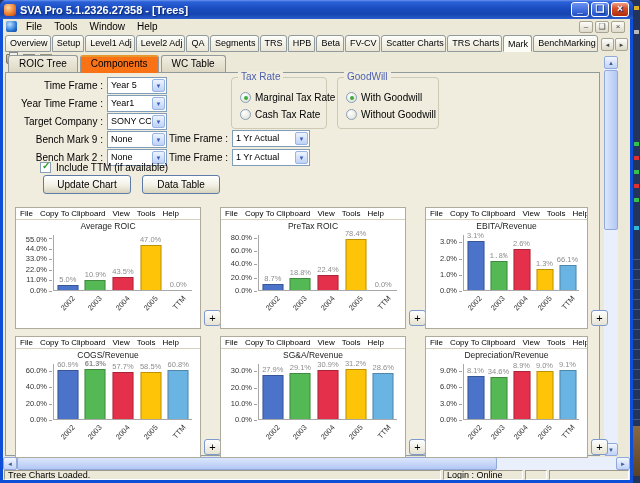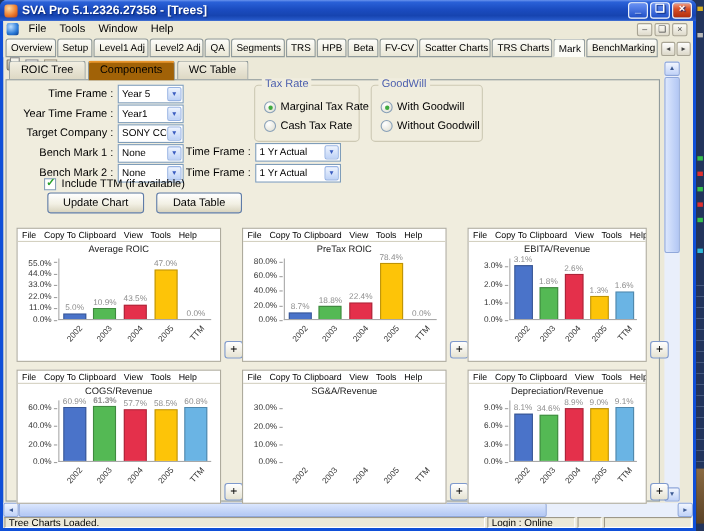--- a/index.html
+++ b/index.html
@@ -29,21 +29,21 @@
 .tb-ico{width:12px;height:10px;position:relative}
 .ico-print{background:linear-gradient(#d8d4c4,#9c9888);border:1px solid #787468;border-radius:1px 1px 2px 2px}
 .ico-print::before{content:"";position:absolute;left:2px;top:-3px;width:7px;height:4px;background:#f4f2ea;border:1px solid #888}
 .ico-refresh{background:#fff;border:1px solid #888}
 .ico-refresh::before{content:"";position:absolute;left:2px;top:2px;width:6px;height:4px;border:1px solid #2a9a2a;border-radius:50%}
 .ico-copy{background:#f4efdf;border:1px solid #98917e}
 .ico-copy::before{content:"";position:absolute;left:3px;top:3px;width:10px;height:9px;background:#faf6e8;border:1px solid #98917e}
 
 .subtabs{position:absolute;left:5px;top:55px;display:flex;z-index:3}
 .subtab{font-size:10px;padding:2px 10px 2px;border:1px solid #919b9c;border-bottom:none;background:linear-gradient(#f2efe2,#ddd8c4);border-radius:3px 3px 0 0;margin-right:2px;height:17px}
-.subtab.active{background:#a16207;border-top:2px solid #e8962e;padding-top:1px;height:18px}
+.subtab.active{background:#f97316;border-top:2px solid #e8962e;padding-top:1px;height:18px}
 .panel{position:absolute;left:2px;top:72px;width:595px;height:384px;border:1px solid #919b9c;background:#f0edde;z-index:2}
 
 .flabel{position:absolute;left:0;width:97px;font-size:10px;text-align:right;white-space:nowrap}
 .dd{position:absolute;height:17px;background:#fff;border:1px solid #7f9db9;font-size:9px}
 .dd .val{position:absolute;left:3px;top:2px;right:15px;white-space:nowrap;overflow:hidden}
 .dd .arr{position:absolute;top:1px;right:1px;bottom:1px;width:13px;border:1px solid #98b4e4;border-radius:2px;background:linear-gradient(#eef4fe,#bed2f6);color:#3a5cc0;font-size:6px;text-align:center;line-height:13px}
 .groupbox{position:absolute;border:1px solid #cdc9b4;border-radius:4px}
 .gtitle{position:absolute;top:-7px;left:6px;background:#f0edde;padding:0 3px;font-size:10px;color:#4c5fae}
 .ropt{position:absolute;left:8px;display:flex;align-items:center;gap:4px;font-size:10px;white-space:nowrap}
 .radio{width:11px;height:11px;border-radius:50%;border:1px solid #88a0b8;background:radial-gradient(circle at 35% 30%,#fff,#deddd0);position:relative;flex:none}
@@ -158,21 +158,21 @@
         <div class="flabel" style="top: 25px; width: 97px;">Year Time Frame :</div>
         <div class="dd" style="left: 101px; top: 22px; width: 60px;">
           <span class="val">Year1</span>
           <span class="arr">▼</span>
         </div>
         <div class="flabel" style="top: 43px; width: 97px;">Target Company :</div>
         <div class="dd" style="left: 101px; top: 40px; width: 60px;">
           <span class="val">SONY CORP</span>
           <span class="arr">▼</span>
         </div>
-        <div class="flabel" style="top: 61px; width: 97px;">Bench Mark 1 :</div>
+        <div class="flabel" style="top: 61px; width: 97px;">Bench Mark 9 :</div>
         <div class="dd" style="left: 101px; top: 58px; width: 60px;">
           <span class="val">None</span>
           <span class="arr">▼</span>
         </div>
         <div class="flabel" style="top: 79px; width: 97px;">Bench Mark 2 :</div>
         <div class="dd" style="left: 101px; top: 76px; width: 60px;">
           <span class="val">None</span>
           <span class="arr">▼</span>
         </div>
         <div class="flabel" style="top: 60px; left: 125px;">Time Frame :</div>
@@ -363,35 +363,35 @@
             <div class="ymark" style="bottom: 51.2319px;"></div>
             <div class="ytick" style="bottom: 64.4638px;">2.0%</div>
             <div class="ymark" style="bottom: 67.4638px;"></div>
             <div class="ytick" style="bottom: 80.6957px;">3.0%</div>
             <div class="ymark" style="bottom: 83.6957px;"></div>
             <div class="plot">
               <div class="pcol" style="left: 0%;">
                 <div class="bar" style="height: 89.8551%; width: 17px; background: rgb(74, 115, 201);"></div>
                 <div class="blabel" style="bottom: calc(89.8551% + 1px);">3.1%</div>
               </div>
-              <div class="pcol" style="left: 20%;">
+              <div class="pcol" style="left: 20%; font-family: Liberation Mono, monospace;">
                 <div class="bar" style="height: 52.1739%; width: 17px; background: rgb(84, 185, 84);"></div>
                 <div class="blabel" style="bottom: calc(52.1739% + 1px);">1.8%</div>
               </div>
               <div class="pcol" style="left: 40%;">
                 <div class="bar" style="height: 75.3623%; width: 17px; background: rgb(228, 48, 75);"></div>
                 <div class="blabel" style="bottom: calc(75.3623% + 1px);">2.6%</div>
               </div>
               <div class="pcol" style="left: 60%;">
                 <div class="bar" style="height: 37.6812%; width: 17px; background: rgb(253, 196, 8);"></div>
                 <div class="blabel" style="bottom: calc(37.6812% + 1px);">1.3%</div>
               </div>
               <div class="pcol" style="left: 80%;">
                 <div class="bar" style="height: 46.3768%; width: 17px; background: rgb(106, 180, 228);"></div>
-                <div class="blabel" style="bottom: calc(46.3768% + 1px);">1.6%</div>
+                <div class="blabel" style="bottom: calc(46.3768% + 1px);">66.1%</div>
               </div>
             </div>
             <div class="xrow">
               <div class="xcol" style="left: 0%;">
                 <i>2002</i>
               </div>
               <div class="xcol" style="left: 20%;">
                 <i>2003</i>
               </div>
               <div class="xcol" style="left: 40%;">
@@ -478,20 +478,42 @@
           <div class="ctitle">SG&amp;A/Revenue</div>
           <div class="pwrap">
             <div class="ytick" style="bottom: 32px;">0.0%</div>
             <div class="ymark" style="bottom: 35px;"></div>
             <div class="ytick" style="bottom: 48.2319px;">10.0%</div>
             <div class="ymark" style="bottom: 51.2319px;"></div>
             <div class="ytick" style="bottom: 64.4638px;">20.0%</div>
             <div class="ymark" style="bottom: 67.4638px;"></div>
             <div class="ytick" style="bottom: 80.6957px;">30.0%</div>
             <div class="ymark" style="bottom: 83.6957px;"></div>
+            <div class="plot">
+              <div class="pcol" style="left: 0%;">
+                <div class="bar" style="height: 80.8696%; width: 21px; background: rgb(74, 115, 201);"></div>
+                <div class="blabel" style="bottom: calc(80.8696% + 1px);">27.9%</div>
+              </div>
+              <div class="pcol" style="left: 20%;">
+                <div class="bar" style="height: 84.3478%; width: 21px; background: rgb(84, 185, 84);"></div>
+                <div class="blabel" style="bottom: calc(84.3478% + 1px);">29.1%</div>
+              </div>
+              <div class="pcol" style="left: 40%;">
+                <div class="bar" style="height: 89.5652%; width: 21px; background: rgb(228, 48, 75);"></div>
+                <div class="blabel" style="bottom: calc(89.5652% + 1px);">30.9%</div>
+              </div>
+              <div class="pcol" style="left: 60%;">
+                <div class="bar" style="height: 90.4348%; width: 21px; background: rgb(253, 196, 8);"></div>
+                <div class="blabel" style="bottom: calc(90.4348% + 1px);">31.2%</div>
+              </div>
+              <div class="pcol" style="left: 80%;">
+                <div class="bar" style="height: 82.8986%; width: 21px; background: rgb(106, 180, 228);"></div>
+                <div class="blabel" style="bottom: calc(82.8986% + 1px);">28.6%</div>
+              </div>
+            </div>
             <div class="xrow">
               <div class="xcol" style="left: 0%;">
                 <i>2002</i>
               </div>
               <div class="xcol" style="left: 20%;">
                 <i>2003</i>
               </div>
               <div class="xcol" style="left: 40%;">
                 <i>2004</i>
               </div>

